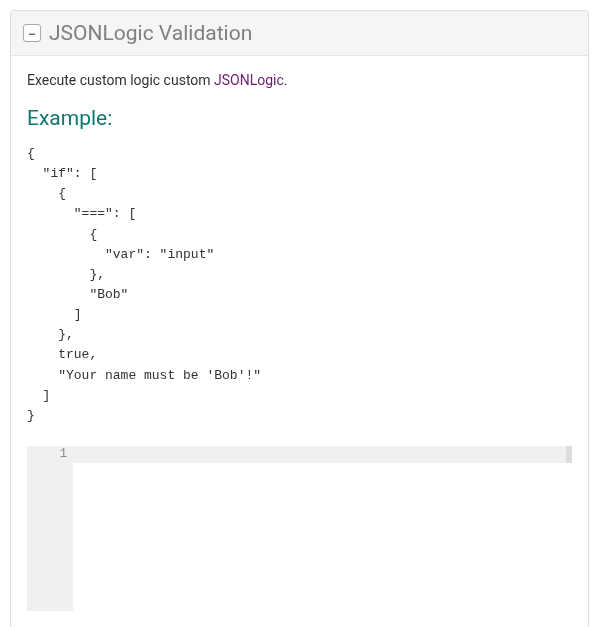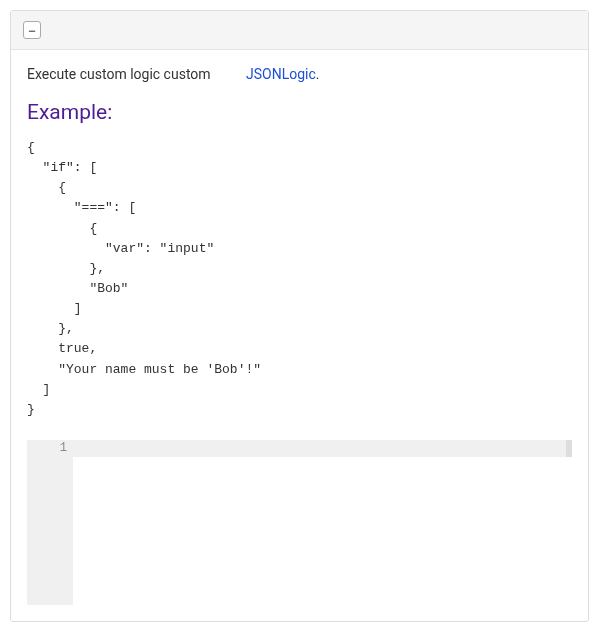--- a/index.html
+++ b/index.html
@@ -48,28 +48,27 @@
     }
     .panel-body {
       padding: 16px;
     }
     .description {
       font-size: 14px;
       color: #333;
       margin-bottom: 18px;
     }
     .description a {
-      color: #1d4ed8;
+      color: #701a75;
       text-decoration: none;
-      margin-left: 32px;
     }
     .example-heading {
       font-size: 21px;
       font-weight: 400;
-      color: #4c1d95;
+      color: #0f766e;
       margin-bottom: 14px;
     }
     .code-example {
       font-family: "Courier New", Courier, monospace;
       font-size: 13px;
       color: #333;
       white-space: pre;
       line-height: 1.55;
       margin-bottom: 20px;
     }
@@ -119,20 +118,21 @@
       background: transparent;
       color: #333;
     }
   </style>
 </head>
 <body>
 
 <div class="panel">
   <div class="panel-header">
     <div class="collapse-btn">－</div>
+    <div class="panel-title">JSONLogic Validation</div>
   </div>
   <div class="panel-body">
     <div class="description">
       <span>Execute custom logic custom </span><a href="#">JSONLogic</a><span>.</span>
     </div>
     <div class="example-heading">Example:</div>
     <div class="code-example">{
   "if": [
     {
       "===": [

